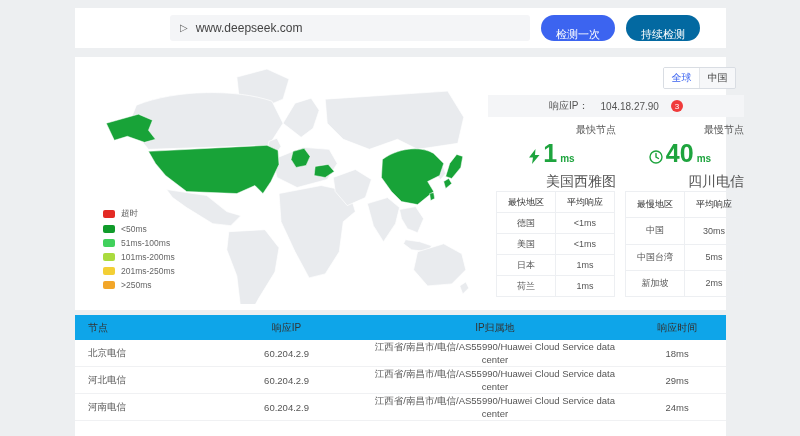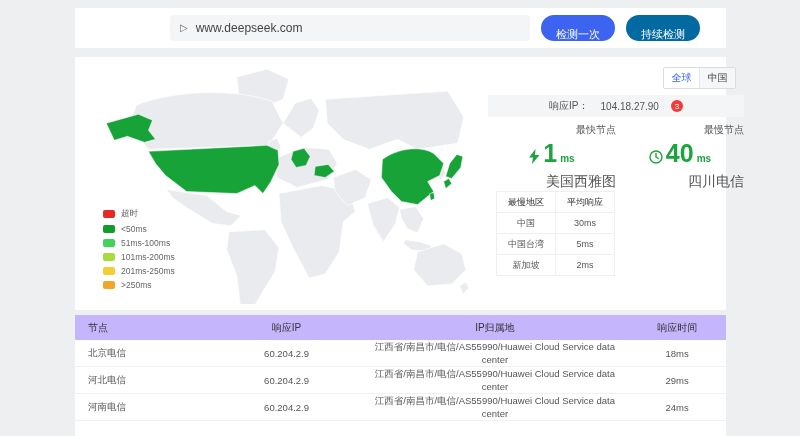--- a/index.html
+++ b/index.html
@@ -65,21 +65,21 @@
   table.mini th,table.mini td{
     border:1px solid #edeff2;font-size:9px;font-weight:normal;text-align:center;
     height:20px;padding:0 2px;
   }
   table.mini th{color:#333;}
   table.mini td{color:#555;}
   
   .bottom{left:75px;top:315px;width:651px;height:130px;}
   table.nodes{border-collapse:collapse;width:100%;table-layout:fixed;}
   table.nodes th{
-    background:#c4b5fd;height:23px;font-size:10px;font-weight:normal;color:#333;
+    background:#0ea5e9;height:23px;font-size:10px;font-weight:normal;color:#333;
   }
   table.nodes td{
     height:21px;font-size:9.5px;color:#555;border-bottom:1px solid #f0f1f3;text-align:center;
   }
   table.nodes th:first-child,table.nodes td:first-child{text-align:left;padding-left:13px;}
   table.nodes col.c1{width:21%;} table.nodes col.c2{width:23%;}
   table.nodes col.c3{width:41%;} table.nodes col.c4{width:15%;}
 </style>
 </head>
 <body>
@@ -187,20 +187,44 @@
           <span class="unit">ms</span>
         </div>
         <div class="node-loc">四川电信</div>
       </div>
     </div>
 
     <div class="mini-tables">
       <table class="mini">
         <tbody>
             <tr>
+          <th>最快地区</th>
+          <th>平均响应</th>
+        </tr>
+        <tr>
+          <td>德国</td>
+          <td>&lt;1ms</td>
+        </tr>
+        <tr>
+          <td>美国</td>
+          <td>&lt;1ms</td>
+        </tr>
+        <tr>
+          <td>日本</td>
+          <td>1ms</td>
+        </tr>
+        <tr>
+          <td>荷兰</td>
+          <td>1ms</td>
+        </tr>
+      </tbody>
+        </table>
+      <table class="mini">
+        <tbody>
+            <tr>
           <th>最慢地区</th>
           <th>平均响应</th>
         </tr>
         <tr>
           <td>中国</td>
           <td>30ms</td>
         </tr>
         <tr>
           <td>中国台湾</td>
           <td>5ms</td>

